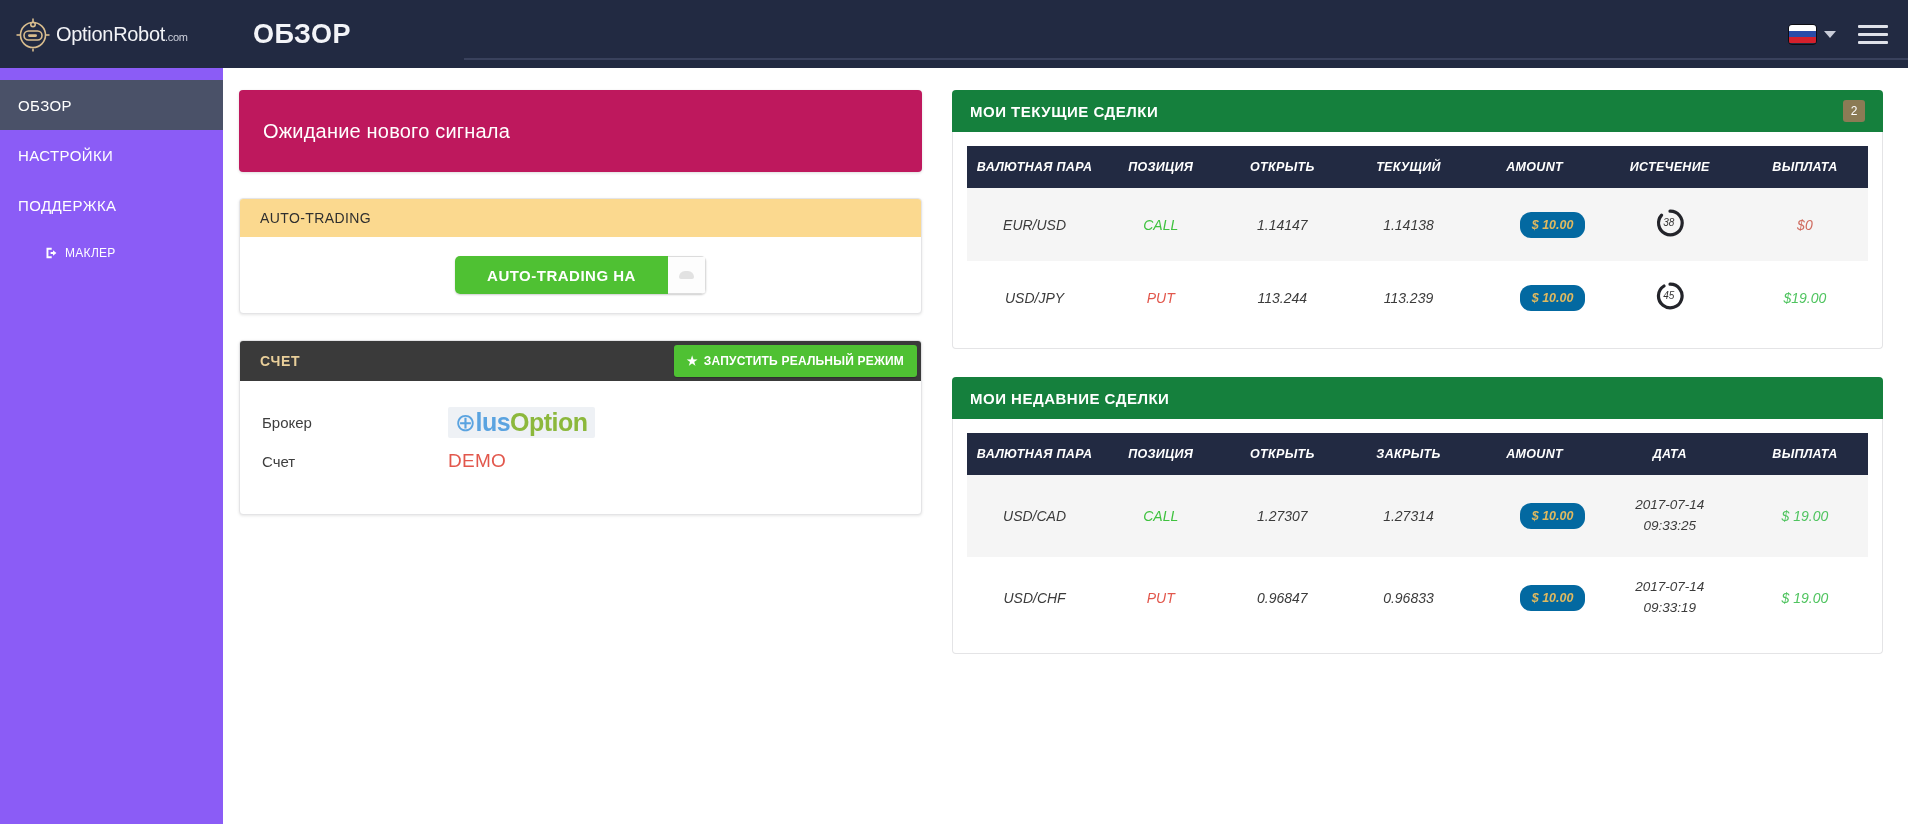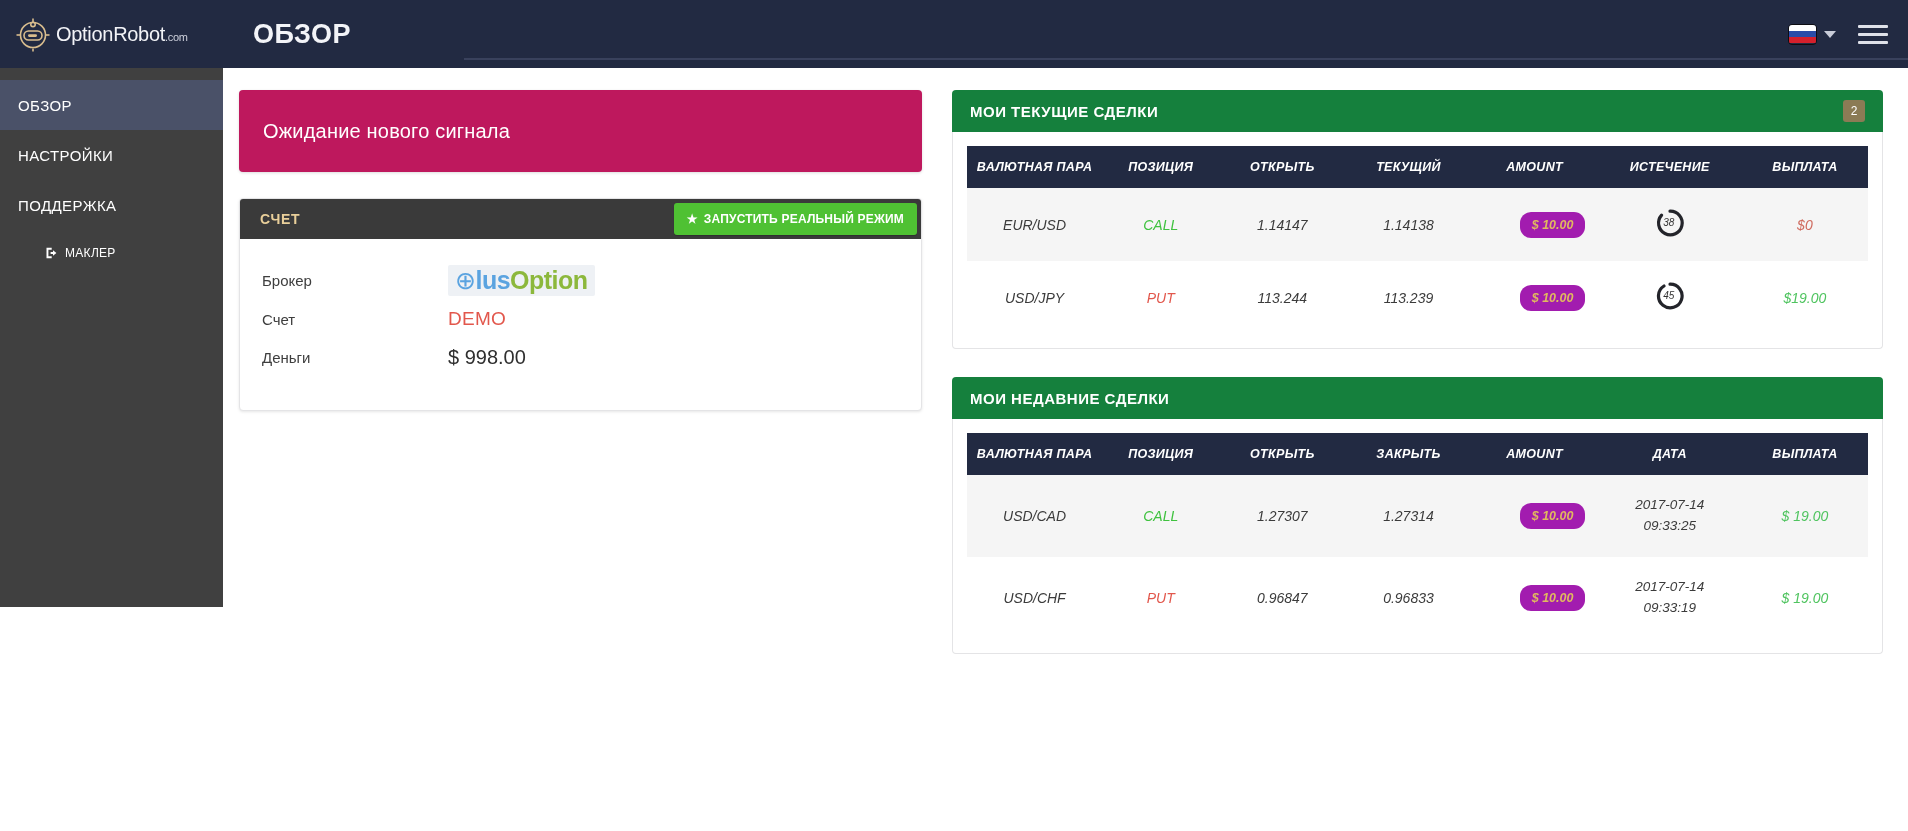--- a/index.html
+++ b/index.html
@@ -7,22 +7,22 @@
     width: 1908px; height: 831px;
     background: #ffffff;
     font-family: "Liberation Sans", sans-serif;
     overflow: hidden;
   }
   .app { position: relative; width: 1908px; height: 831px; display: flex; }
 
   
   .sidebar {
     width: 223px; flex: 0 0 223px;
-    background: #404040;
-    height: 607px;
+    background: #8b5cf6;
+    height: 824px;
     position: relative;
     z-index: 5;
   }
   .logo-box {
     height: 68px;
     display: flex; align-items: center;
     padding-left: 14px;
     background: #222a42;
   }
   .logo-mark { width: 38px; height: 38px; flex: 0 0 38px; position: relative; }
@@ -198,21 +198,21 @@
     padding: 14px 4px; text-align: center; vertical-align: middle;
   }
   tbody td {
     text-align: center; font-size: 14px; color: #3b3b3b;
     padding: 20px 4px; vertical-align: middle;
   }
   tbody tr.alt td { background: #f5f5f5; }
   .call { color: #3fc23f; }
   .put { color: #e2574c; }
   .amount-pill {
-    display: inline-block; background: #a21caf; color: #e0b95f;
+    display: inline-block; background: #0369a1; color: #e0b95f;
     font-size: 12.5px; font-weight: 700;
     padding: 6px 12px; border-radius: 11px; margin-left: 36px;
   }
   .pay-zero { color: #cf6a5e; }
   .pay-pos { color: #4fc45f; }
   .date-cell { line-height: 1.55; font-size: 13.5px; }
   .timer { display: inline-block; position: relative; width: 30px; height: 30px; }
   .timer svg { display: block; }
   .timer span {
     position: absolute; inset: 0;
@@ -287,20 +287,33 @@
     </header>
 
     <div class="content">
 
       <div class="col-left">
 
         <div class="signal-banner">
           <span>Ожидание нового сигнала</span>
         </div>
 
+        <div class="card autotrade-card">
+          <div class="at-head">
+            <span>AUTO-TRADING</span>
+          </div>
+          <div class="at-body">
+            <div class="toggle-wrap">
+              <div class="toggle-on">AUTO-TRADING НА</div>
+              <div class="toggle-knob">
+                  <span class="knob-dot"></span>
+                </div>
+            </div>
+          </div>
+        </div>
 
         <div class="card account-card">
           <div class="acc-head">
             <span class="acc-title">СЧЕТ</span>
             <div class="real-btn">
               <span>★</span>
               <span>ЗАПУСТИТЬ РЕАЛЬНЫЙ РЕЖИМ</span>
             </div>
           </div>
           <div class="acc-body">
@@ -308,24 +321,20 @@
               <div class="acc-label">Брокер</div>
               <div class="brokerlogo">
                 <span class="bl-plus">⊕</span>
                   <span class="bl-lus">lus</span>
                   <span class="bl-option">Option</span>
               </div>
             </div>
             <div class="acc-row">
               <div class="acc-label">Счет</div>
               <div class="acc-value demo">DEMO</div>
-            </div>
-            <div class="acc-row">
-              <div class="acc-label">Деньги</div>
-              <div class="acc-value money">$ 998.00</div>
             </div>
           </div>
         </div>
       </div>
 
       <div class="col-right">
 
         <section class="panel">
           <div class="panel-head">
             <span class="panel-title">МОИ ТЕКУЩИЕ СДЕЛКИ</span>

